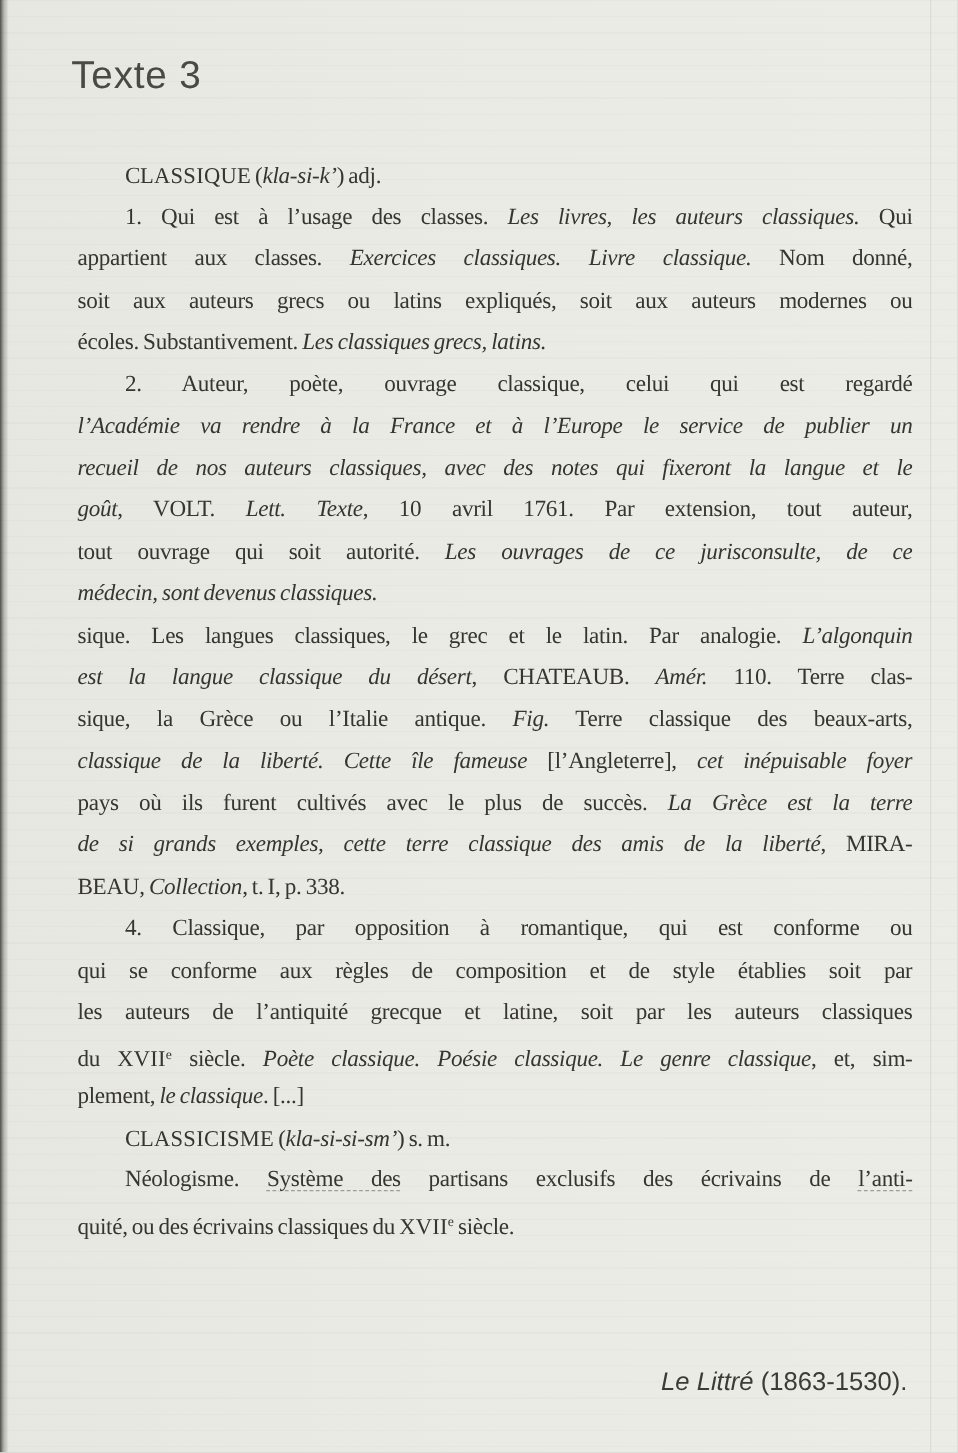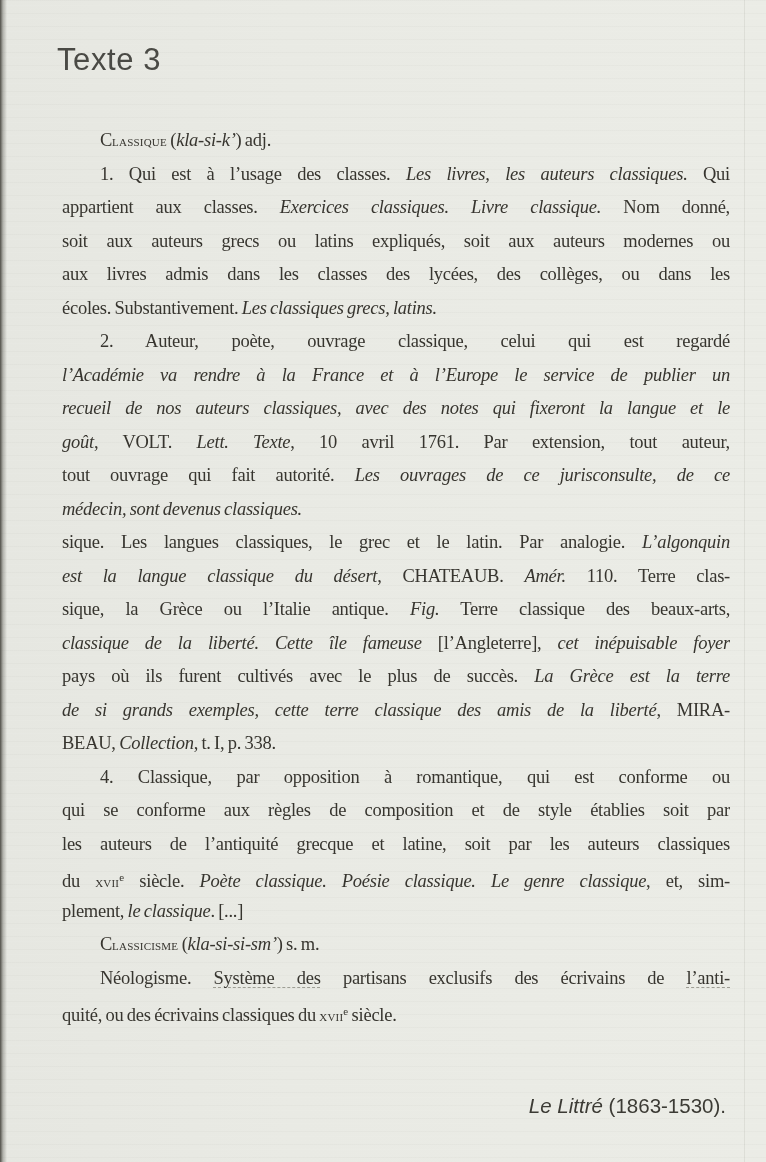--- a/index.html
+++ b/index.html
@@ -34,21 +34,21 @@
     letter-spacing:-0.25px; word-spacing:-1px;
   }
   .line {
     position:relative; height:33.5px; line-height:33.5px;
     text-align:justify; overflow:hidden;
   }
   .line.j  { text-align-last: justify; }
   .line.nj { text-align-last: left; }
   .line.ind { text-indent:38px; }
   .it  { font-style:italic; }
-  .sc  { font-size:11px; letter-spacing:0.2px; }
+  .sc  { font-size:18px; letter-spacing:0.2px; }
   .sup { font-size:11px; vertical-align:6px; letter-spacing:0; }
   .un  { text-decoration: underline dashed rgba(95,95,82,0.55) 1px; text-underline-offset:3px; }
   .attribution {
     position:absolute; right:40px; top:1092px;
     font-family:"Liberation Sans", sans-serif;
     font-size:20.5px; line-height:28px; color:#3c3b35;
   }
 </style>
 </head>
 <body>
@@ -57,27 +57,26 @@
   <div class="edge-left"></div>
   <div class="crease"></div>
 
   <div class="heading">Texte 3</div>
 
   <div class="body-col" id="body-col">
       <div class="line nj ind"><span>C</span><span class="sc">LASSIQUE</span><span> (</span><span class="it">kla-si-k’</span><span>) adj.</span></div>
       <div class="line j ind"><span>1. Qui est à l’usage des classes. </span><span class="it">Les livres, les auteurs classiques.</span><span> Qui</span></div>
       <div class="line j"><span>appartient aux classes. </span><span class="it">Exercices classiques. Livre classique.</span><span> Nom donné,</span></div>
       <div class="line j"><span>soit aux auteurs grecs ou latins expliqués, soit aux auteurs modernes ou</span></div>
-      <div class="line j"><span>aux livres admis dans les classes des lycées, des collèges, ou dans les</span></div>
       <div class="line nj"><span>écoles. Substantivement. </span><span class="it">Les classiques grecs, latins.</span></div>
       <div class="line j ind"><span>2. Auteur, poète, ouvrage classique, celui qui est regardé</span></div>
       <div class="line j"><span class="it">l’Académie va rendre à la France et à l’Europe le service de publier un</span></div>
       <div class="line j"><span class="it">recueil de nos auteurs classiques, avec des notes qui fixeront la langue et le</span></div>
       <div class="line j"><span class="it">goût</span><span>, VOLT. </span><span class="it">Lett. Texte</span><span>, 10 avril 1761. Par extension, tout auteur,</span></div>
-      <div class="line j"><span>tout ouvrage qui fait autorité. </span><span class="it">Les ouvrages de ce jurisconsulte, de ce</span></div>
+      <div class="line j"><span>tout ouvrage qui soit autorité. </span><span class="it">Les ouvrages de ce jurisconsulte, de ce</span></div>
       <div class="line nj"><span class="it">médecin, sont devenus classiques.</span></div>
       <div class="line j"><span>sique. Les langues classiques, le grec et le latin. Par analogie. </span><span class="it">L’algonquin</span></div>
       <div class="line j"><span class="it">est la langue classique du désert</span><span>, CHATEAUB. </span><span class="it">Amér.</span><span> 110. Terre clas-</span></div>
       <div class="line j"><span>sique, la Grèce ou l’Italie antique. </span><span class="it">Fig.</span><span> Terre classique des beaux-arts,</span></div>
       <div class="line j"><span class="it">classique de la liberté. Cette île fameuse</span><span> [l’Angleterre], </span><span class="it">cet inépuisable foyer</span></div>
       <div class="line j"><span>pays où ils furent cultivés avec le plus de succès. </span><span class="it">La Grèce est la terre</span></div>
       <div class="line j"><span class="it">de si grands exemples, cette terre classique des amis de la liberté</span><span>, MIRA-</span></div>
       <div class="line nj"><span>BEAU, </span><span class="it">Collection</span><span>, t. I, p. 338.</span></div>
       <div class="line j ind"><span>4. Classique, par opposition à romantique, qui est conforme ou</span></div>
       <div class="line j"><span>qui se conforme aux règles de composition et de style établies soit par</span></div>

